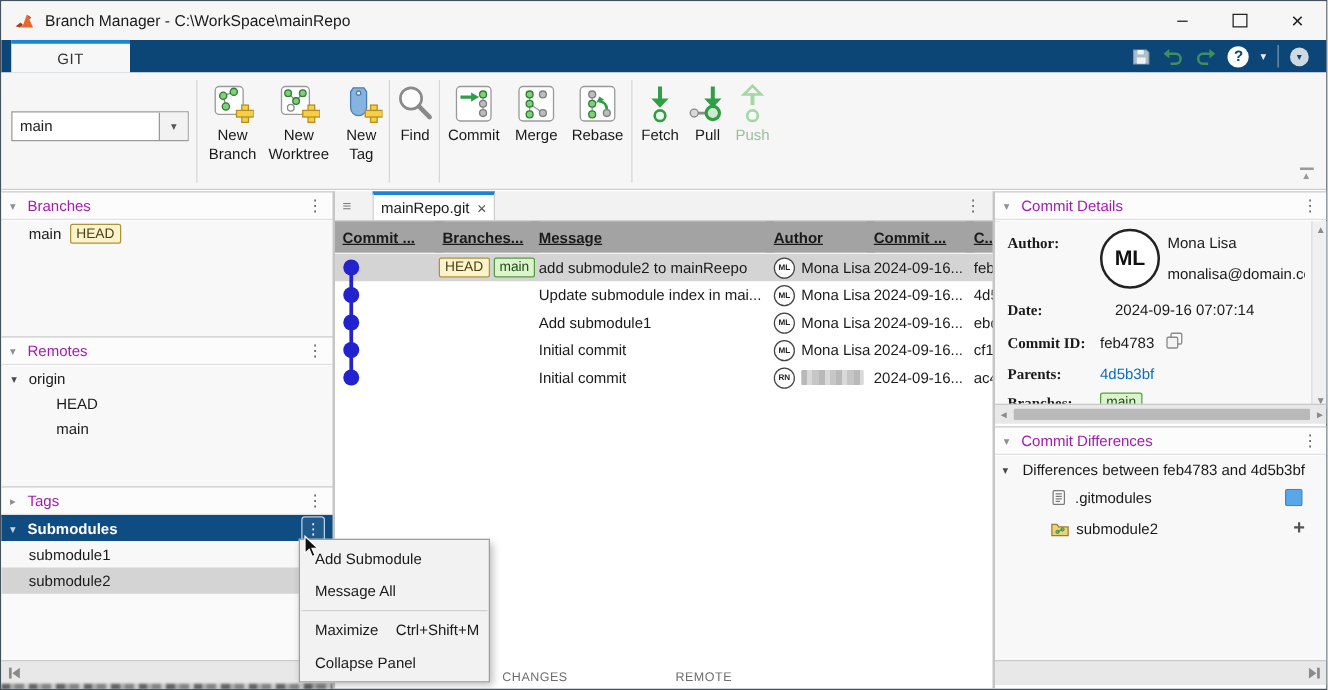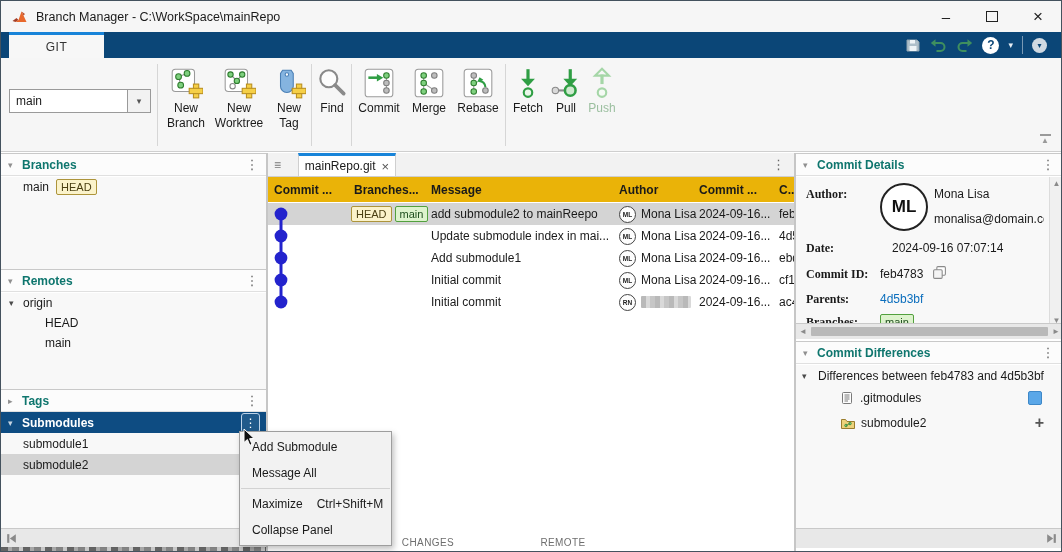--- a/index.html
+++ b/index.html
@@ -36,21 +36,21 @@
   .tsbtn .ticon{width:34px;height:34px;margin:3px 0 1px;}
   .tsbtn .tl{line-height:15px;white-space:nowrap;}
   .tsbtn.disabled{color:#9bbf9f;}
   .collapse-strip{right:8px;top:133px;width:16px;display:flex;flex-direction:column;align-items:center;color:#9a9a9a;}
   .collapse-strip .bar{width:11px;height:2px;background:#9a9a9a;margin-bottom:1px;}
   .collapse-strip .tri{font-size:8px;line-height:7px;}
   
   .phead{height:23px;background:#fcfcfc;border-top:1px solid #c9c9c9;border-bottom:1px solid #e0e0e0;
     display:flex;align-items:center;padding:0 7px;}
   .phead .tri{color:#8f8f8f;font-size:9px;width:14px;}
-  .phead .ptitle{color:#0f766e;font-weight:bold;}
+  .phead .ptitle{color:#a21caf;}
   .kebab{margin-left:auto;color:#666;font-size:13px;width:16px;text-align:center;}
   .pcontent{background:#f8f8f8;}
   .prow{height:20px;display:flex;align-items:center;padding-left:22px;white-space:nowrap;}
   .badge{display:inline-block;padding:0px 4px;border-radius:2px;font-size:11px;line-height:14px;}
   .badge-head{background:#fbf3cb;border:1px solid #ad943b;color:#4a3f12;}
   .badge-main{background:#ddf3cd;border:1px solid #52a03e;color:#1d4d1d;}
   
   .phead.sel{background:#0e4c82;border-top:1px solid #0e4c82;}
   .phead.sel .ptitle{color:#fff;font-weight:bold;}
   .phead.sel .tri{color:#c6d4e2;}
@@ -59,21 +59,21 @@
   .subrow{height:21px;display:flex;align-items:center;padding-left:22px;background:#f8f8f8;}
   .subrow.sel{background:#d4d4d4;}
   
   .hscroll-strip{background:#e8e8e8;border-top:1px solid #c9c9c9;display:flex;align-items:center;}
   
   .tabbar{background:#f2f2f2;border-bottom:1px solid #cfcfcf;display:flex;align-items:stretch;}
   .doc-tab{margin-left:17px;width:96px;background:#fff;border:1px solid #cfcfcf;border-bottom:none;border-top:3px solid #1884d9;
     display:flex;align-items:center;justify-content:center;gap:6px;}
   .tab-close{color:#555;font-size:13px;}
   .thead-cell{position:absolute;top:0;height:25px;display:flex;align-items:center;font-weight:bold;
-    border-right:1px solid #d2d2d2;padding-left:6px;background:#eab308;white-space:nowrap;overflow:hidden;}
+    border-right:1px solid #d2d2d2;padding-left:6px;background:#a3a3a3;white-space:nowrap;overflow:hidden;text-decoration:underline;}
   .trow{position:absolute;height:22px;display:flex;align-items:center;}
   .tcell{position:absolute;height:22px;display:flex;align-items:center;padding-left:6px;white-space:nowrap;overflow:hidden;}
   .avatar{width:15px;height:15px;border:1px solid #444;border-radius:50%;display:flex;align-items:center;justify-content:center;
     font-size:6.5px;font-weight:bold;color:#222;background:#fdfdfd;flex:none;}
   .redact{width:50px;height:12px;background:repeating-linear-gradient(90deg,#b9b9b9 0 5px,#d9d9d9 5px 9px,#c6c6c6 9px 14px);filter:blur(.6px);border-radius:1px;}
   
   .lbl{font-weight:bold;font-family:Liberation Serif, serif;}
   .link{color:#0b6ebd;}
   .cd-row{position:absolute;white-space:nowrap;}
   .big-avatar{width:44px;height:44px;border:2.5px solid #222;border-radius:50%;display:flex;align-items:center;justify-content:center;

